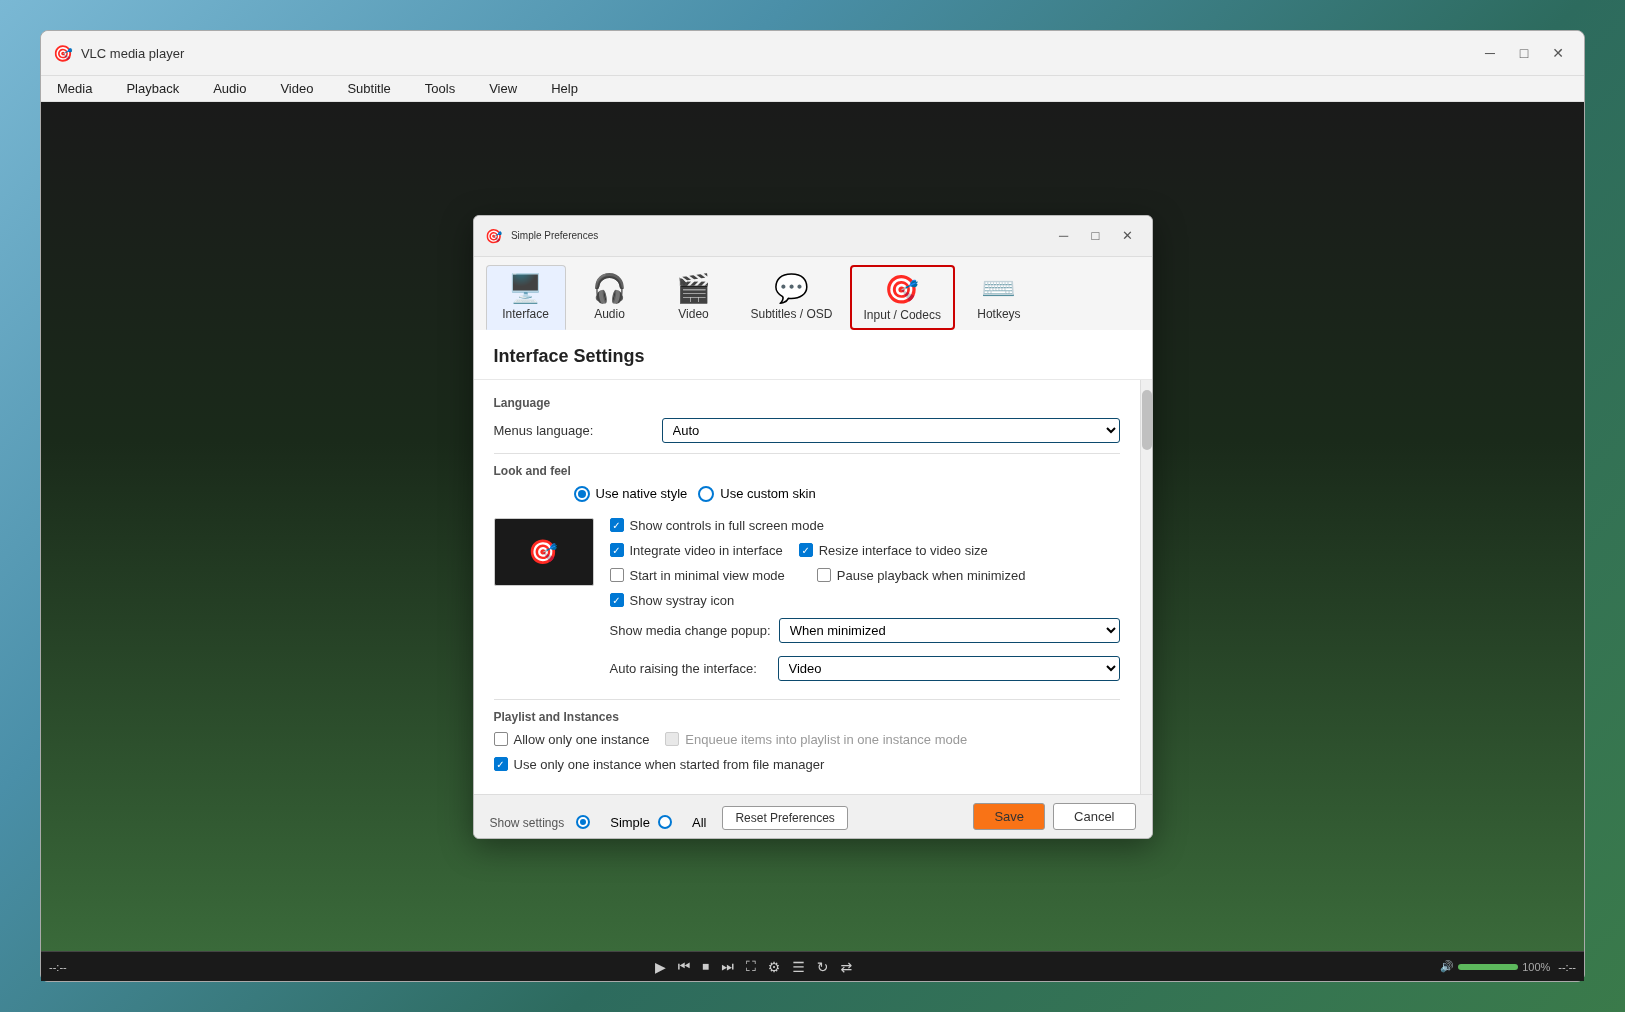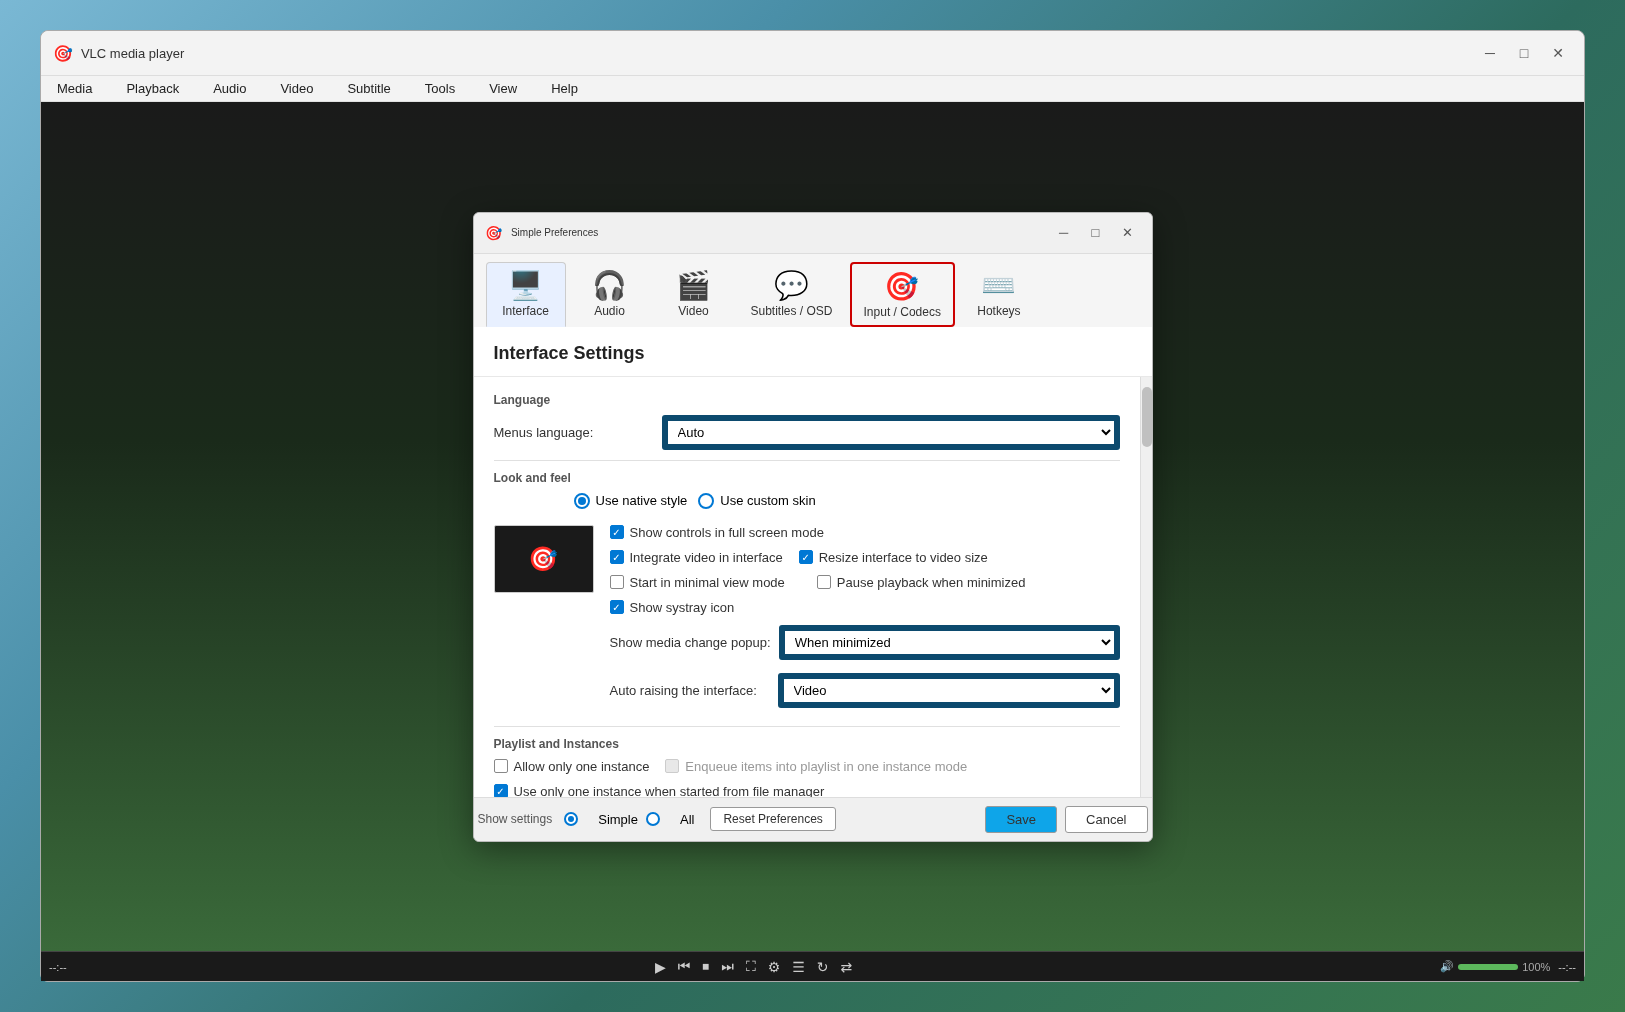--- a/index.html
+++ b/index.html
@@ -205,21 +205,21 @@
       align-items: center;
       margin-bottom: 8px;
       gap: 8px;
     }
 
     .form-label { color: #333; min-width: 160px; }
 
     .form-select {
       flex: 1;
       padding: 3px 6px;
-      border: 6px solid #0c4a6e;
+      border: 1px solid #0c4a6e;
       border-radius: 3px;
       background: white;
       font-size: 13px;
       cursor: pointer;
     }
 
     .section-divider {
       border: none;
       border-top: 1px solid #e0e0e0;
       margin: 10px 0;
@@ -318,22 +318,22 @@
       height: 60px;
       background: #c0c0c0;
       border-radius: 5px;
       position: absolute;
       top: 10px;
       left: 1px;
     }
 
     .dialog-footer {
       display: flex;
-      align-items: center;
-      padding: 8px 4px;
+      align-items: flex-end;
+      padding: 8px 16px;
       background: #f0f0f0;
       border-top: 1px solid #ddd;
       border-radius: 0 0 6px 6px;
       gap: 8px;
     }
 
     .show-settings-label { font-size: 12px; color: #555; margin-right: 4px; }
 
     .footer-radio { display: flex; align-items: center; gap: 20px; cursor: pointer; }
     .footer-radio-btn {
@@ -364,21 +364,21 @@
     .footer-spacer { flex: 1; }
 
     .action-btn {
       padding: 5px 20px;
       border-radius: 3px;
       cursor: pointer;
       font-size: 13px;
       border: 1px solid #999;
     }
     .save-btn {
-      background: #0ea5e9;
+      background: #f97316;
       color: #333;
     }
     .cancel-btn {
       background: white;
       color: #333;
     }
 
     .playlist-section { margin-top: 8px; }
   </style>
 </head>

